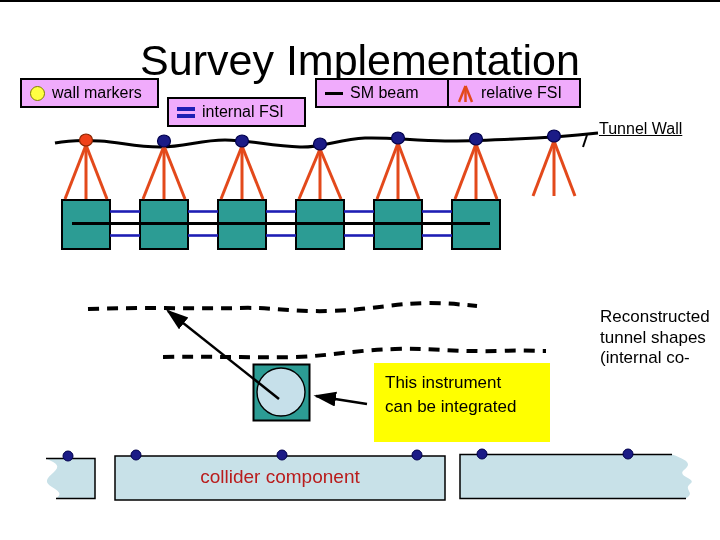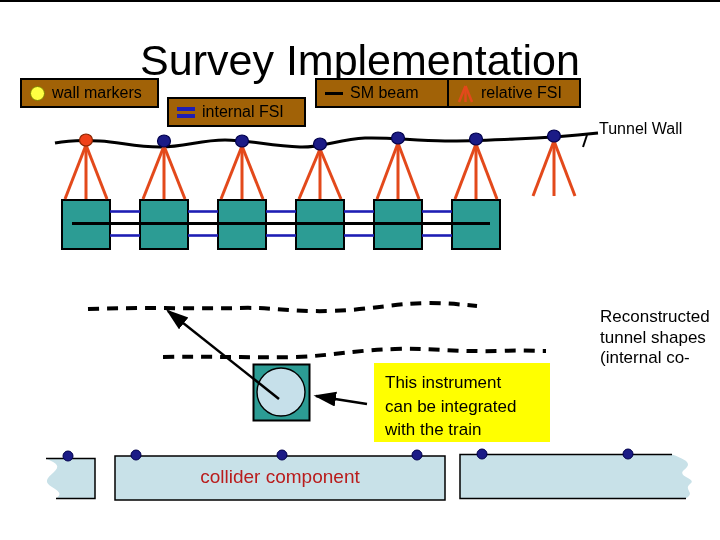--- a/index.html
+++ b/index.html
@@ -7,34 +7,34 @@
     width:720px;height:540px;position:relative;overflow:hidden;
     background:#ffffff;font-family:"Liberation Sans", sans-serif;color:#000;
   }
   .top-strip{position:absolute;left:0;top:0;width:720px;height:2px;background:#000;}
   .title{
     position:absolute;left:0;top:36px;width:720px;text-align:center;
     font-size:43px;letter-spacing:0px;color:#000000;white-space:nowrap;
   }
   .legend-box{
     position:absolute;top:78px;height:30px;box-sizing:border-box;
-    border:2px solid #000;background:#a16207;display:flex;align-items:center;
+    border:2px solid #000;background:#f0abfc;display:flex;align-items:center;
     gap:7px;padding-left:8px;font-size:16px;white-space:nowrap;
   }
   #legend-1{left:20px;width:139px;}
   #legend-2{left:167px;width:139px;margin-top:19px;}
   #legend-3{left:315px;width:134px;}
   #legend-4{left:447px;width:134px;}
   .lg-circle{width:13px;height:13px;border-radius:50%;background:#FFFF42;border:1.5px solid #7d7d00;flex:0 0 auto;}
   .lg-eq{display:flex;flex-direction:column;gap:3px;flex:0 0 auto;}
   .lg-eq i{display:block;width:18px;height:4px;background:#1E1EB4;}
   .lg-dash{width:18px;height:3px;background:#000;flex:0 0 auto;}
   .lg-tripod{flex:0 0 auto;}
   .floating-label{position:absolute;font-size:16px;line-height:20px;color:#000;white-space:nowrap;}
-  #tunnel-wall-label{left:599px;top:119px;}
+  #tunnel-wall-label{left:599px;top:119px;text-decoration:underline;}
   .recon-note{position:absolute;left:600px;top:307px;font-size:17px;line-height:20.5px;color:#000;}
   .callout{
     position:absolute;left:374px;top:363px;width:176px;height:79px;box-sizing:border-box;
     background:#FFFF00;padding:8px 0 0 11px;font-size:17px;line-height:23.5px;color:#000;
   }
   .collider-label{
     position:absolute;left:115px;top:466px;width:330px;text-align:center;
     font-size:19px;color:#b91c1c;
   }
   #diagram{position:absolute;left:0;top:0;}
@@ -154,16 +154,15 @@
 
 <div class="recon-note">
   <div>Reconstructed</div>
   <div>tunnel shapes</div>
   <div>(internal co-</div>
 </div>
 
 <div class="callout">
   <div>This instrument</div>
   <div>can be integrated</div>
-  <div>with the train</div>
 </div>
 
 <div class="collider-label">collider component</div>
 
 </body></html>

